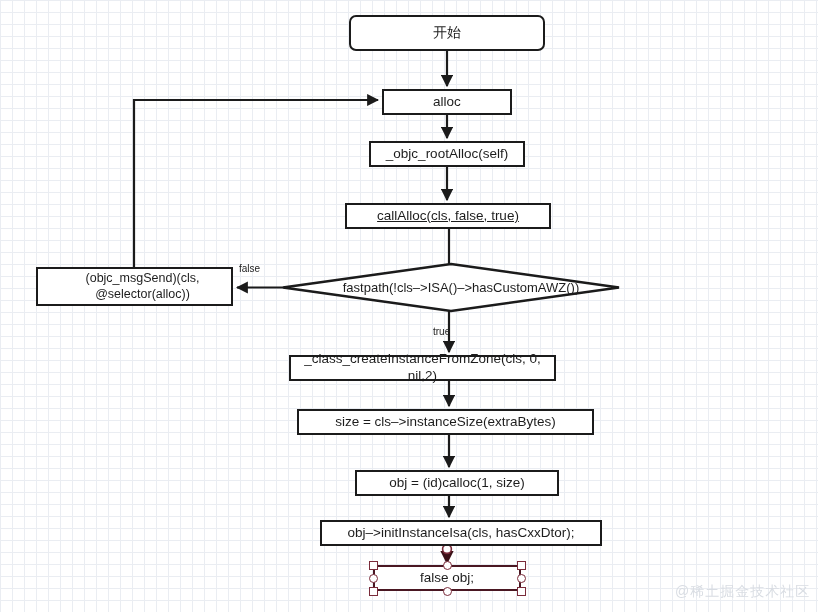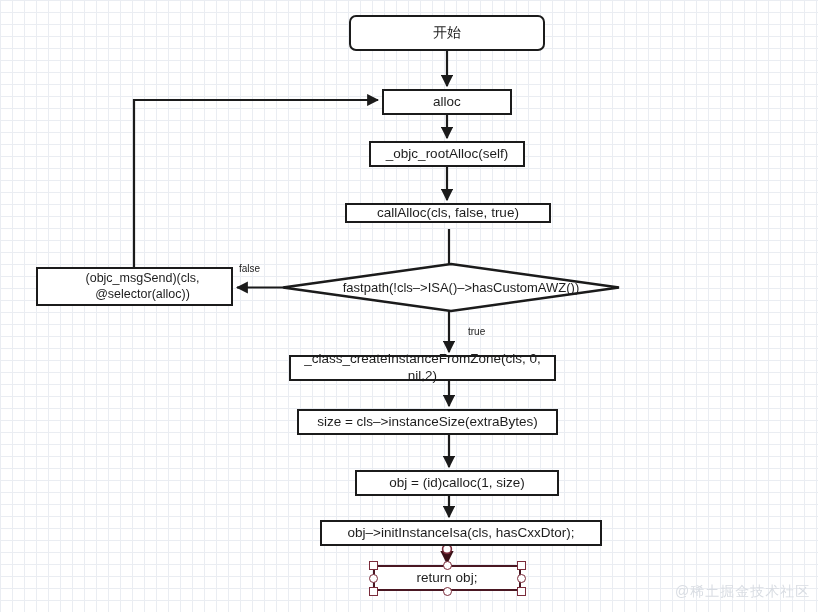--- a/index.html
+++ b/index.html
@@ -139,44 +139,44 @@
     <line x1="447" y1="549" x2="447" y2="563" stroke="#3b1017" stroke-width="2.4" marker-end="url(#arrow-sel)"></line>
     <circle cx="447" cy="549" r="4.4" fill="#ffffff" stroke="#7a2b3a" stroke-width="1.6"></circle>
   </svg>
 
   <div class="node node-proc" style="left:382px; top:89px; width:130px; height:26px;">alloc</div>
 
   <div class="node node-start" style="left:349px; top:15px; width:196px; height:36px;">开始</div>
 
   <div class="node node-proc" style="left:369px; top:141px; width:156px; height:26px;">_objc_rootAlloc(self)</div>
 
-  <div class="node node-proc" style="left:345px; top:203px; width:206px; height:20px;">callAlloc(cls, false, true)</div>
+  <div class="node node-proc" style="left:345px; top:203px; width:206px; height:26px;text-decoration:underline;">callAlloc(cls, false, true)</div>
 
   <div class="node node-proc" style="left:36px; top:267px; width:197px; height:39px; font-size:12.5px;padding-left:16px;">(objc_msgSend)(cls,
 @selector(alloc))</div>
 
   <div class="diamond-text" style="left:293px; top:280px; width:336px;">fastpath(!cls–&gt;ISA()–&gt;hasCustomAWZ())</div>
 
   <div class="node node-proc" style="left:289px; top:355px; width:267px; height:26px;">_class_createInstanceFromZone(cls, 0, nil,2)</div>
 
-  <div class="node node-proc" style="left:297px; top:409px; width:261px; height:26px;">size = cls–&gt;instanceSize(extraBytes)</div>
+  <div class="node node-proc" style="left:297px; top:409px; width:297px; height:26px;">size = cls–&gt;instanceSize(extraBytes)</div>
 
   <div class="node node-proc" style="left:355px; top:470px; width:204px; height:26px;">obj = (id)calloc(1, size)</div>
 
   <div class="node node-proc" style="left:320px; top:520px; width:282px; height:26px;">obj–&gt;initInstanceIsa(cls, hasCxxDtor);</div>
 
-  <div class="node node-proc node-selected" style="left:373px; top:565px; width:148px; height:26px;">return obj;</div>
+  <div class="node node-proc node-selected" style="left:373px; top:565px; width:148px; height:26px;">false obj;</div>
 
   <div class="handle handle-sq" style="left:368.5px; top:560.5px;"></div>
   <div class="handle handle-cir" style="left:442.5px; top:560.5px;"></div>
   <div class="handle handle-sq" style="left:516.5px; top:560.5px;"></div>
   <div class="handle handle-cir" style="left:368.5px; top:573.5px;"></div>
   <div class="handle handle-cir" style="left:516.5px; top:573.5px;"></div>
   <div class="handle handle-sq" style="left:368.5px; top:586.5px;"></div>
   <div class="handle handle-cir" style="left:442.5px; top:586.5px;"></div>
   <div class="handle handle-sq" style="left:516.5px; top:586.5px;"></div>
 
   <div class="label" style="left:239px; top:263px;">false</div>
-  <div class="label" style="left:468px; top:326px;">true</div>
+  <div class="label" style="left:433px; top:326px;">true</div>
 
   <div class="watermark" style="left:655px; top:583px;margin-left:20px;">@稀土掘金技术社区</div>
 
 </div>
 
 </body></html>

